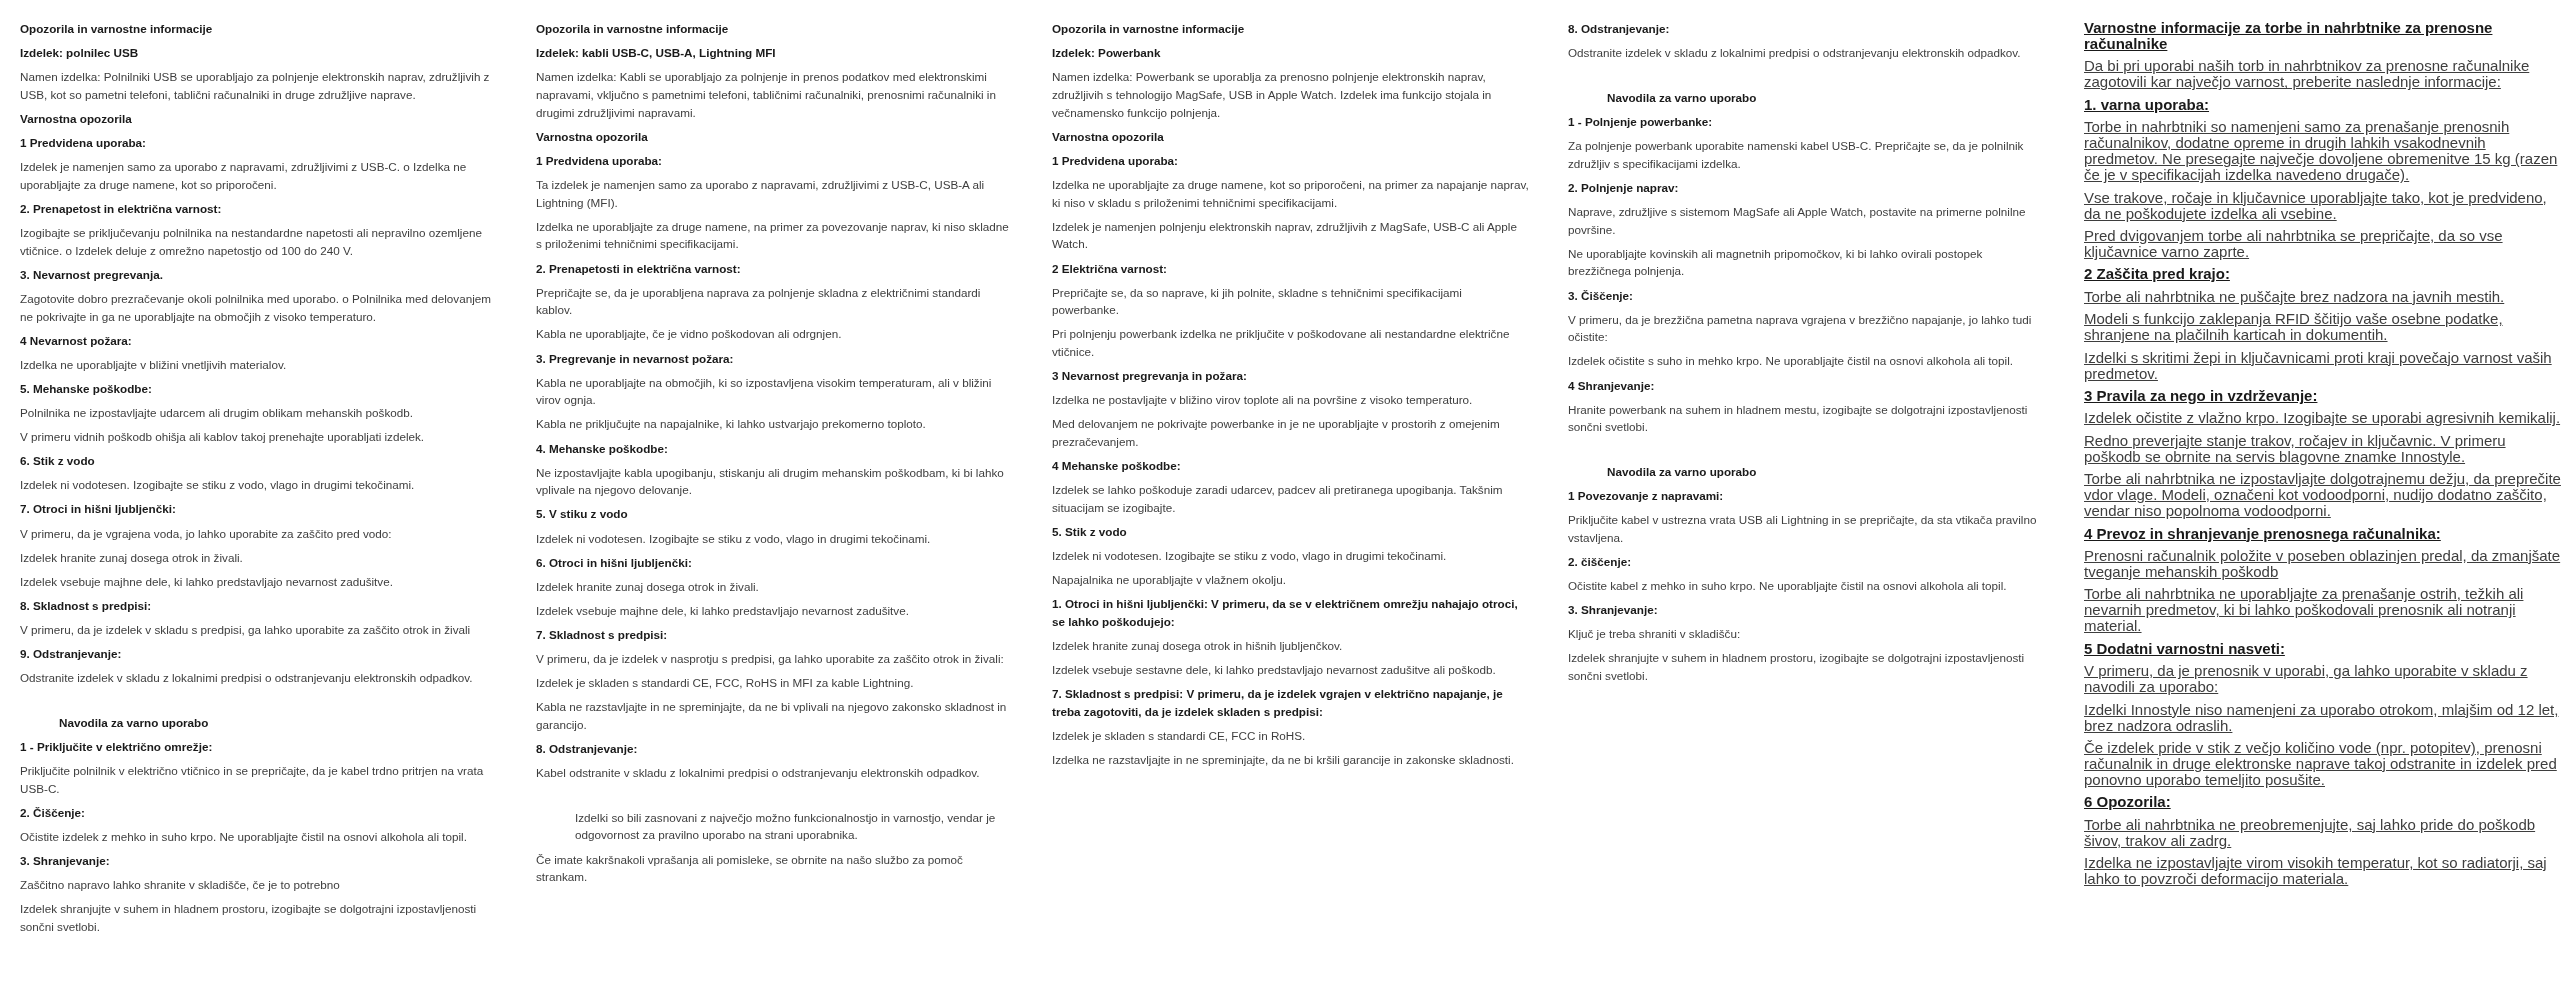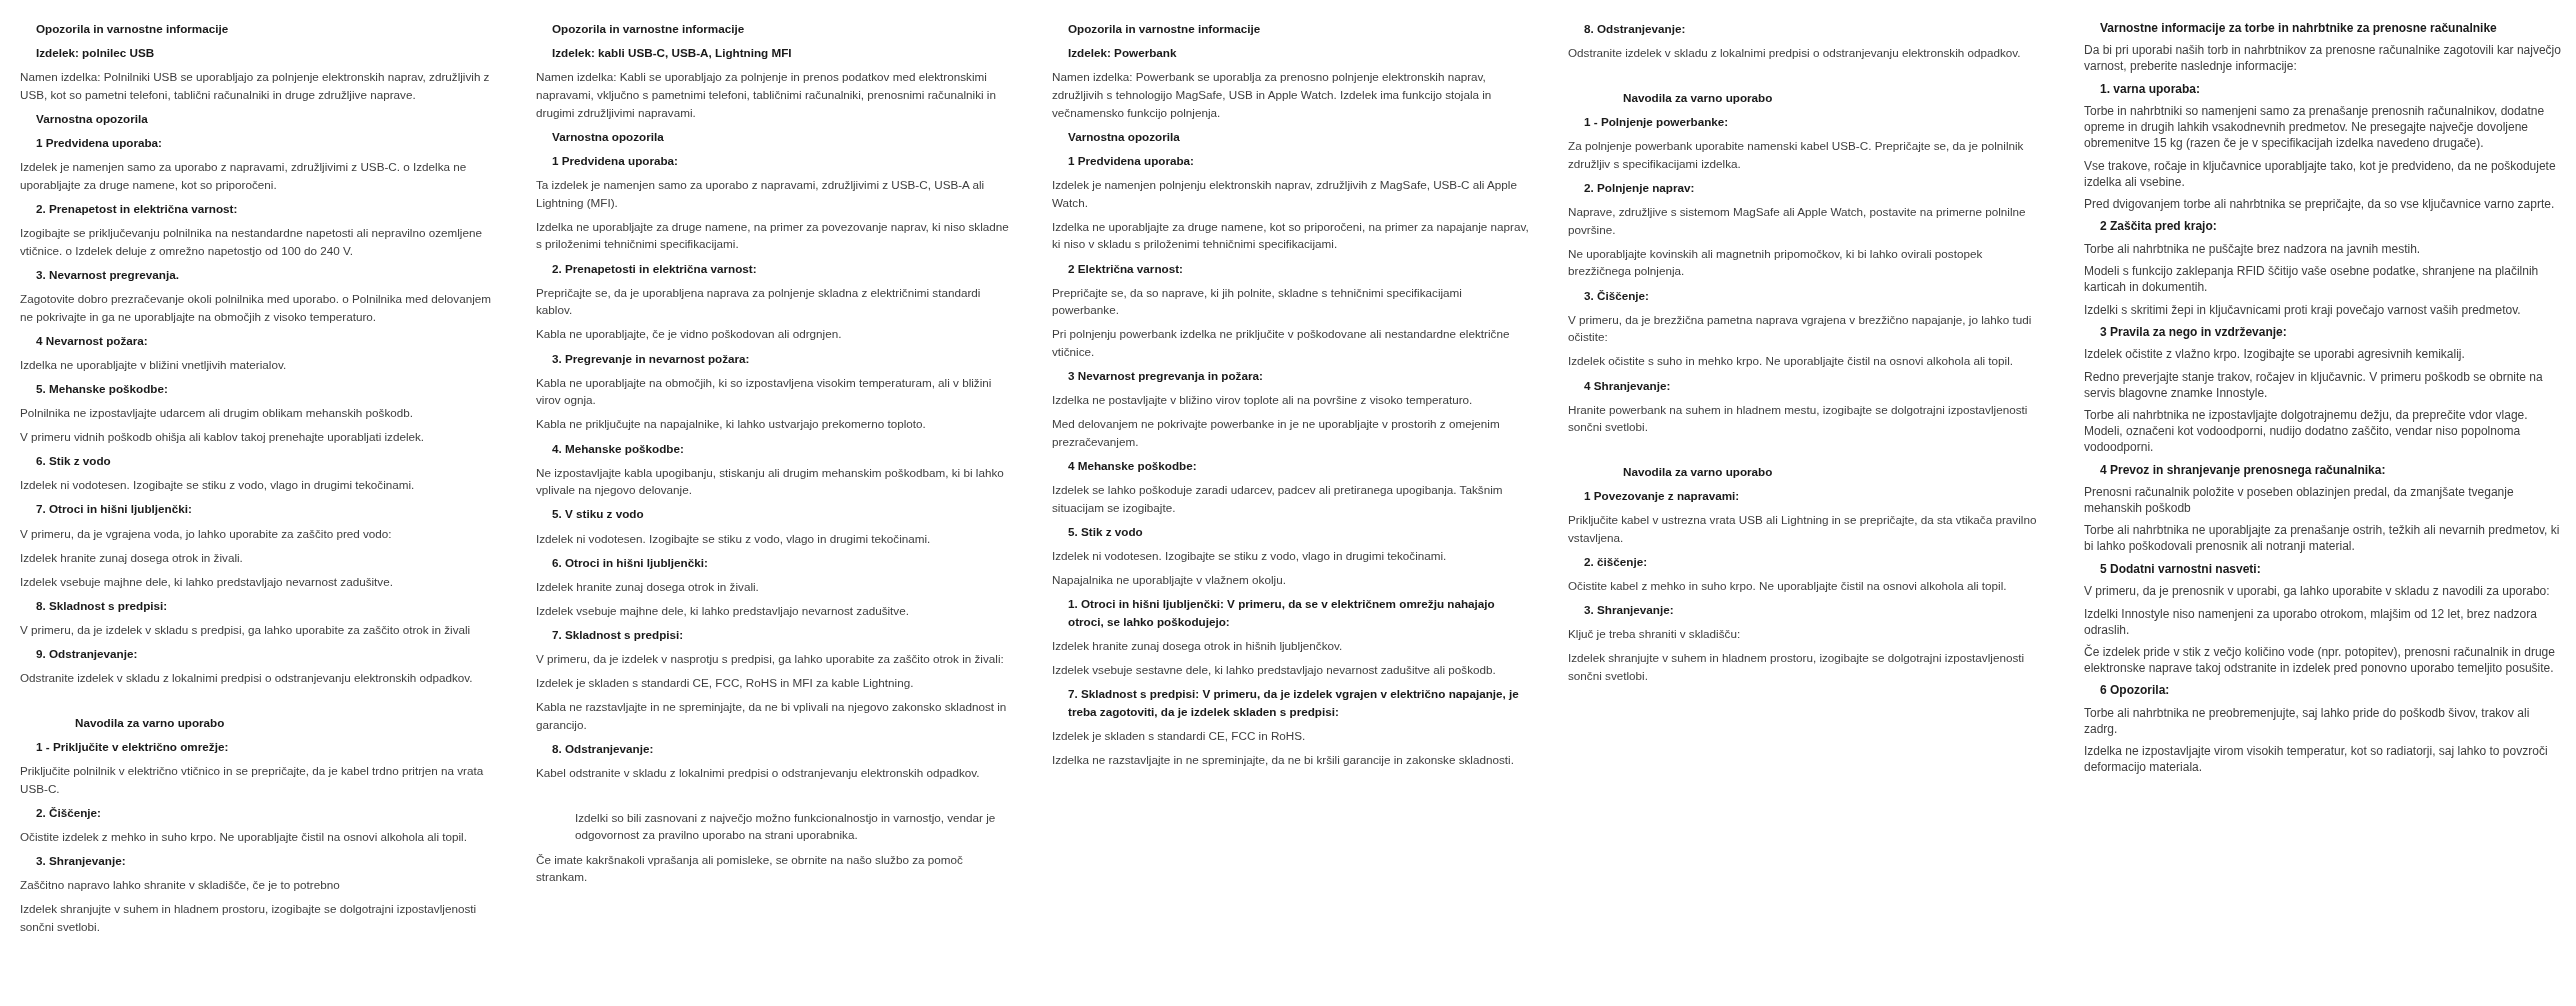--- a/index.html
+++ b/index.html
@@ -25,26 +25,26 @@
   .col:last-child { margin-right: 0; }
   .blk {
     font-size: 11.7px;
     line-height: 17.7px;
     color: #3e3e3e;
     margin: 6.4px 0;
   }
   .blk.h {
     font-weight: bold;
     color: #1a1a1a;
-    margin-left: 16px;
   }
   .blk.gap { margin-top: 27px; padding-left: 39px; }
   .col-5 .blk {
-    font-size: 12px;
+    font-size: 15px;
     line-height: 16px;
+    text-decoration: underline;
   }
 </style>
 </head>
 <body>
 
 <div class="page" id="page">
     <div class="col col-1">
       <div class="blk h">Opozorila in varnostne informacije</div>
       <div class="blk h">Izdelek: polnilec USB</div>
       <div class="blk p">Namen izdelka: Polnilniki USB se uporabljajo za polnjenje elektronskih naprav, združljivih z USB, kot so pametni telefoni, tablični računalniki in druge združljive naprave.</div>
@@ -108,22 +108,22 @@
       <div class="blk p">Kabel odstranite v skladu z lokalnimi predpisi o odstranjevanju elektronskih odpadkov.</div>
       <div class="blk p gap">Izdelki so bili zasnovani z največjo možno funkcionalnostjo in varnostjo, vendar je odgovornost za pravilno uporabo na strani uporabnika.</div>
       <div class="blk p">Če imate kakršnakoli vprašanja ali pomisleke, se obrnite na našo službo za pomoč strankam.</div>
     </div>
     <div class="col col-3">
       <div class="blk h">Opozorila in varnostne informacije</div>
       <div class="blk h">Izdelek: Powerbank</div>
       <div class="blk p">Namen izdelka: Powerbank se uporablja za prenosno polnjenje elektronskih naprav, združljivih s tehnologijo MagSafe, USB in Apple Watch. Izdelek ima funkcijo stojala in večnamensko funkcijo polnjenja.</div>
       <div class="blk h">Varnostna opozorila</div>
       <div class="blk h">1 Predvidena uporaba:</div>
+      <div class="blk p">Izdelka ne uporabljajte za druge namene, kot so priporočeni, na primer za napajanje naprav, ki niso v skladu s priloženimi tehničnimi specifikacijami.</div>
       <div class="blk p">Izdelek je namenjen polnjenju elektronskih naprav, združljivih z MagSafe, USB-C ali Apple Watch.</div>
-      <div class="blk p">Izdelka ne uporabljajte za druge namene, kot so priporočeni, na primer za napajanje naprav, ki niso v skladu s priloženimi tehničnimi specifikacijami.</div>
       <div class="blk h">2 Električna varnost:</div>
       <div class="blk p">Prepričajte se, da so naprave, ki jih polnite, skladne s tehničnimi specifikacijami powerbanke.</div>
       <div class="blk p">Pri polnjenju powerbank izdelka ne priključite v poškodovane ali nestandardne električne vtičnice.</div>
       <div class="blk h">3 Nevarnost pregrevanja in požara:</div>
       <div class="blk p">Izdelka ne postavljajte v bližino virov toplote ali na površine z visoko temperaturo.</div>
       <div class="blk p">Med delovanjem ne pokrivajte powerbanke in je ne uporabljajte v prostorih z omejenim prezračevanjem.</div>
       <div class="blk h">4 Mehanske poškodbe:</div>
       <div class="blk p">Izdelek se lahko poškoduje zaradi udarcev, padcev ali pretiranega upogibanja. Takšnim situacijam se izogibajte.</div>
       <div class="blk h">5. Stik z vodo</div>
       <div class="blk p">Izdelek ni vodotesen. Izogibajte se stiku z vodo, vlago in drugimi tekočinami.</div>

